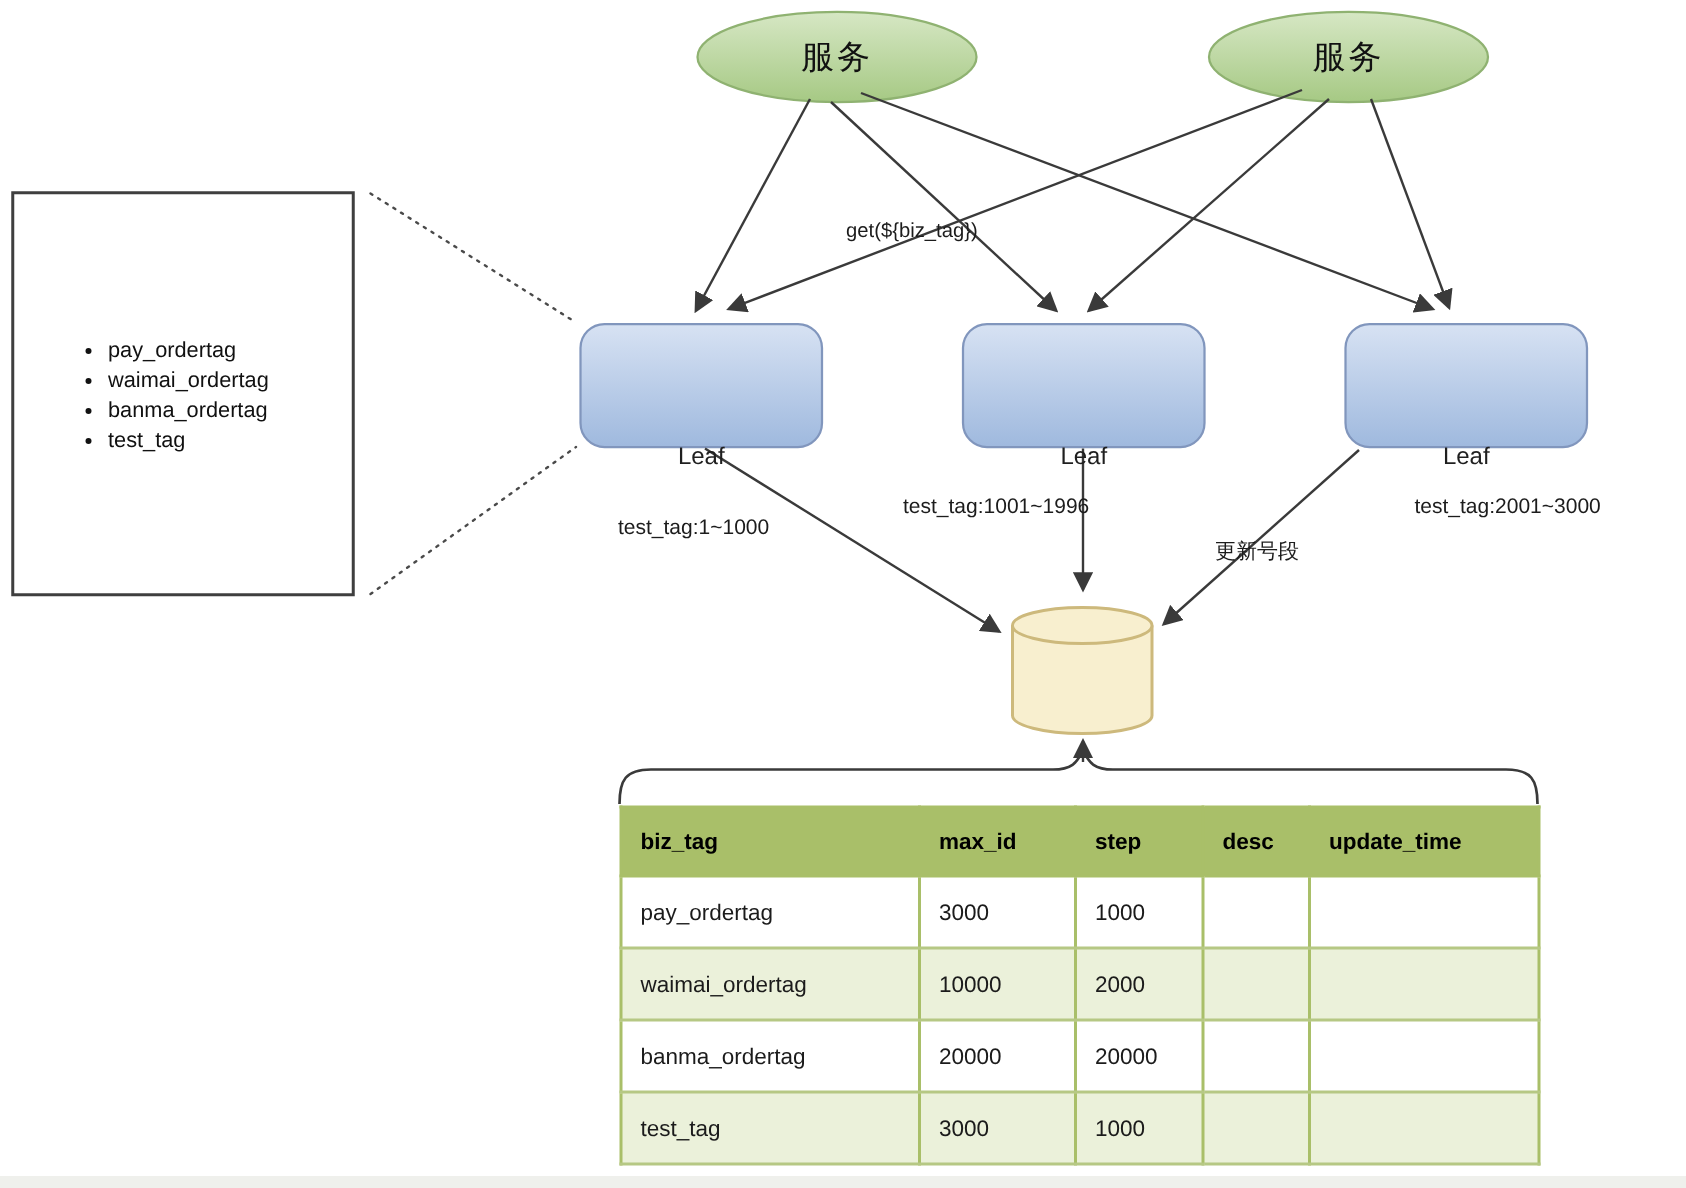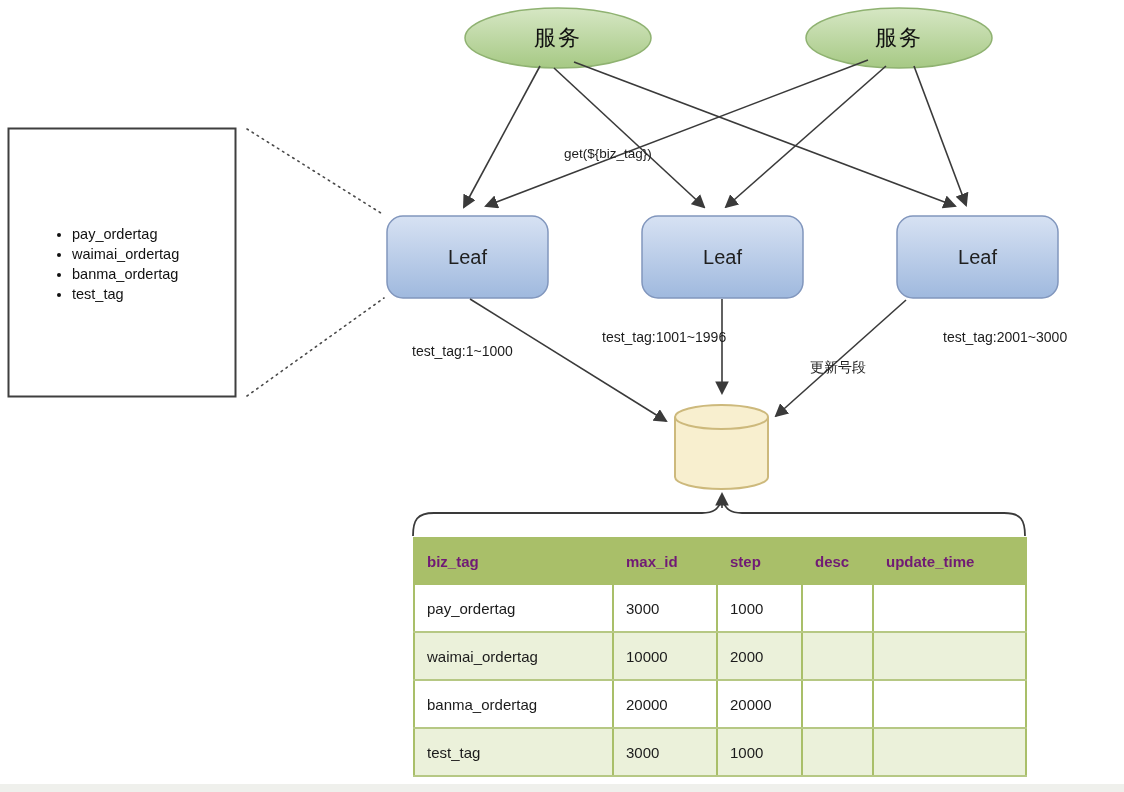--- a/index.html
+++ b/index.html
@@ -8,34 +8,34 @@
     position:relative; width:1124px; height:792px; background:#ffffff;
     overflow:hidden;
   }
   .layer { position:absolute; left:0; top:0; }
   .abs { position:absolute; }
   .node-label {
     display:flex; align-items:center; justify-content:center;
     color:#1f1f1f; pointer-events:none;
   }
   .svc-label { font-size:22px; color:#111; letter-spacing:2px; }
-  .leaf-label { font-size:20px; }
+  .leaf-label { font-size:16px;margin-top:48px; }
   .db-label { flex-direction:column; font-size:14.5px; line-height:1.35; }
   .edge-label { font-size:14px; color:#1c1c1c; white-space:nowrap; }
   .get-label { font-size:13.5px; color:#1c1c1c; white-space:nowrap; }
   .tag-list { list-style:disc; font-size:14.5px; color:#111; }
   .tag-list li { margin:4px 0; }
 
   table.seg-table {
     position:absolute; left:413px; top:537px; width:612px;
     border-collapse:collapse; table-layout:fixed;
     font-size:15px; color:#1b1b1b;
   }
   .seg-table th {
-    background:#a9bf69; color:#701a75; font-weight:bold; text-align:left;
+    background:#a9bf69; color:#000000; font-weight:bold; text-align:left;
     height:46px; padding:0 0 0 12px; border:2px solid #a9bf69; font-size:15px;
   }
   .seg-table td {
     height:48px; padding:0 0 0 12px;
     border-left:2px solid #a9bf69; border-right:2px solid #a9bf69;
     border-top:2px solid #b6c884; border-bottom:2px solid #b6c884;
     background:#ffffff;
   }
   .seg-table tr.alt td { background:#ebf1da; }
   .seg-table { border:2px solid #a9bf69; }

